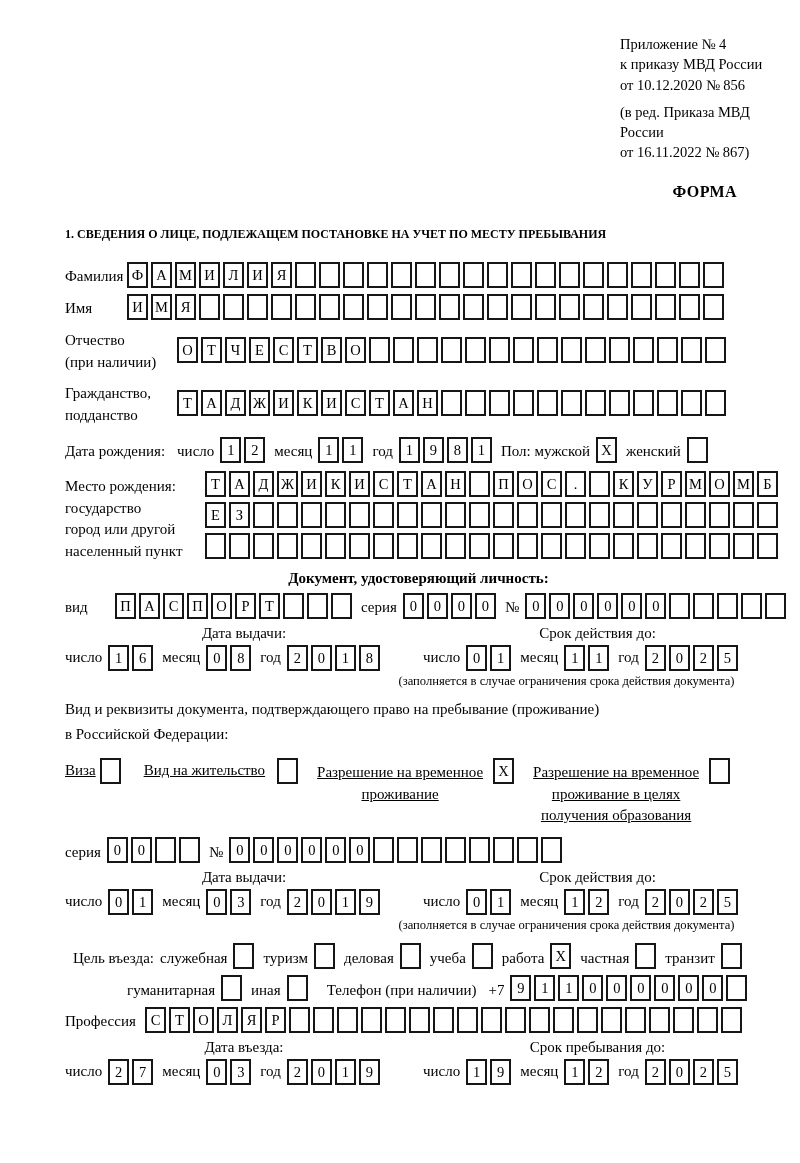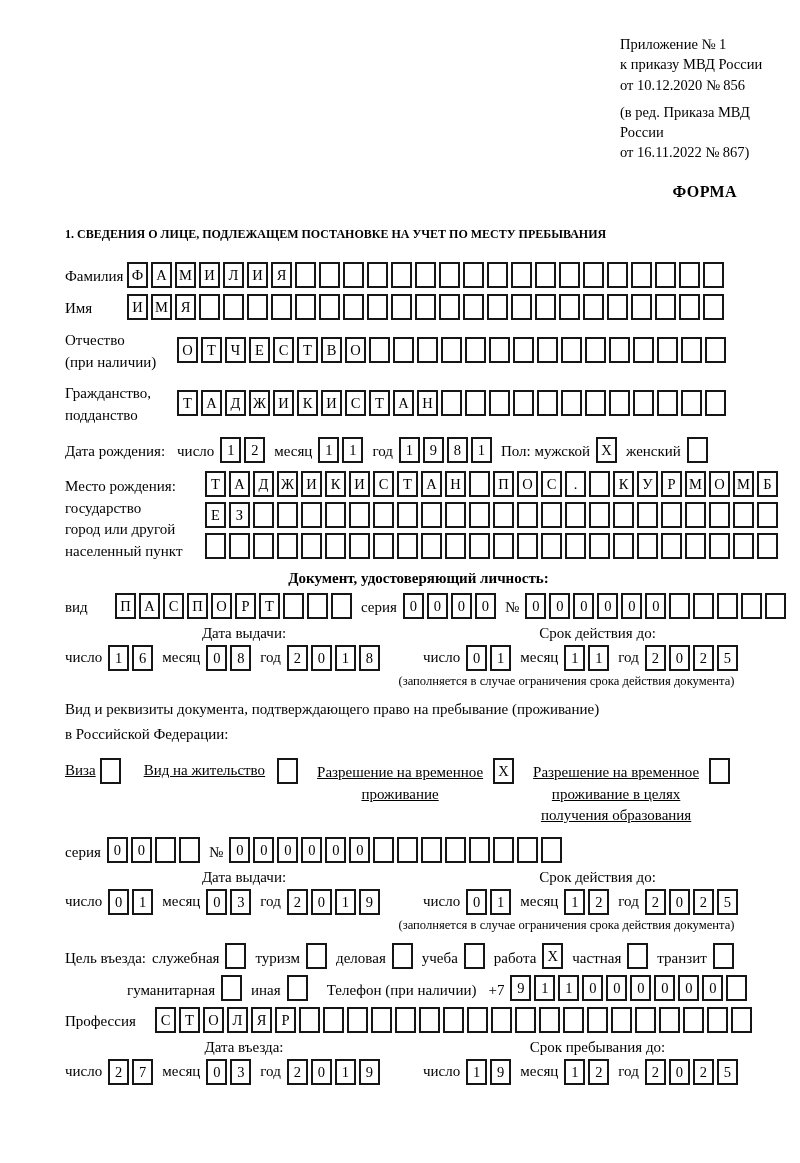--- a/index.html
+++ b/index.html
@@ -52,21 +52,21 @@
   .permits .gap20 { width:20px; } .permits .gap16 { width:16px; }
 
   .indent60 { margin-left:62px; }
 </style>
 </head>
 <body>
 
 <div class="page">
 
   <div class="appendix">
-    <div>Приложение № 1</div>
+    <div>Приложение № 4</div>
     <div>к приказу МВД России</div>
     <div>от 10.12.2020 № 856</div>
     <div class="edition">
       <div>(в ред. Приказа МВД России</div>
       <div>от 16.11.2022 № 867)</div>
     </div>
   </div>
 
   <div class="form-label">ФОРМА</div>
 
@@ -515,21 +515,21 @@
             <span class="cell">0</span>
             <span class="cell">2</span>
             <span class="cell">5</span>
           </div>
       </div>
       <div class="dc-note">(заполняется в случае ограничения срока действия документа)</div>
     </div>
   </div>
 
   <div class="frow" style="margin-top:10px;">
-    <span class="ftext" style="margin-left:0">Цель въезда:</span>
+    <span class="ftext" style="margin-left:8px">Цель въезда:</span>
     <span class="ftext" style="margin-left:0">служебная</span>
     <div class="cells">
         <span class="cell"></span>
       </div>
     <span class="ftext">туризм</span>
     <div class="cells">
         <span class="cell"></span>
       </div>
     <span class="ftext">деловая</span>
     <div class="cells">
@@ -571,21 +571,21 @@
         <span class="cell">0</span>
         <span class="cell">0</span>
         <span class="cell">0</span>
         <span class="cell">0</span>
         <span class="cell">0</span>
         <span class="cell">0</span>
         <span class="cell"></span>
       </div>
   </div>
 
-  <div class="frow" style="margin-top:0;gap:10px;">
+  <div class="frow" style="margin-top:0;">
     <div class="flabel" style="width:80px">Профессия</div>
     <div class="cells">
         <span class="cell">С</span>
         <span class="cell">Т</span>
         <span class="cell">О</span>
         <span class="cell">Л</span>
         <span class="cell">Я</span>
         <span class="cell">Р</span>
         <span class="cell"></span>
         <span class="cell"></span>

